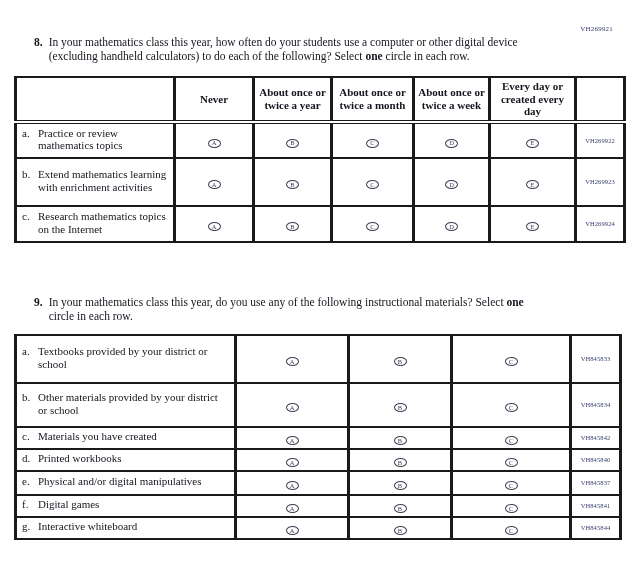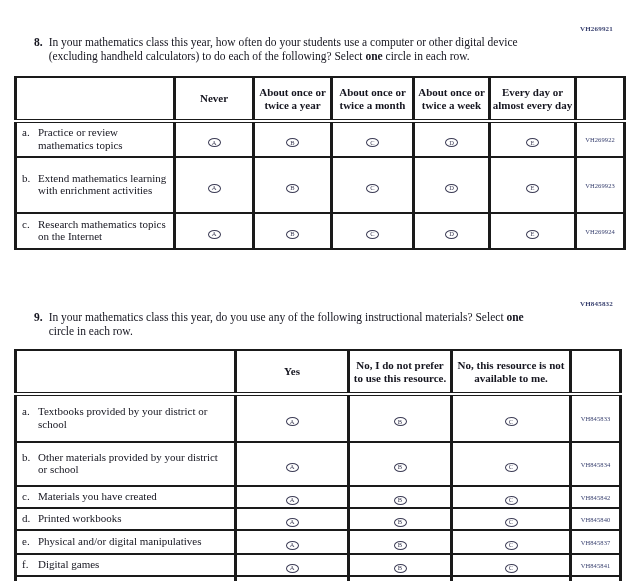--- a/index.html
+++ b/index.html
@@ -11,21 +11,20 @@
     font-family: "Liberation Serif", "DejaVu Serif", serif;
     color: #15151f;
     overflow: hidden;
   }
   .code {
     font-size: 7px;
     color: #3a4270;
     text-align: right;
     padding-right: 15px;
     letter-spacing: 0.2px;
-    font-weight: bold;
   }
   .q8-code { padding-top: 25px; }
   .q9-code { padding-top: 0; }
   .question {
     display: flex;
     margin: 2px 0 0 34px;
     width: 505px;
   }
   .qnum {
     font-weight: bold;
@@ -119,33 +118,33 @@
         <col style="width:86px">
         <col style="width:49px">
     </colgroup>
     <tbody>
         <tr style="height:44px">
       <td class="hd"></td>
       <td class="hd">Never</td>
       <td class="hd">About once or twice a year</td>
       <td class="hd">About once or twice a month</td>
       <td class="hd">About once or twice a week</td>
-      <td class="hd">Every day or almost every day</td>
+      <td class="hd">Every day or created every day</td>
       <td class="hd"></td>
     </tr>
     <tr style="height:36px">
       <td class="lbl"><span class="pfx">a.</span><span class="lab">Practice or review mathematics topics</span></td>
       <td class="opt"><span class="bubble">A</span></td>
       <td class="opt"><span class="bubble">B</span></td>
       <td class="opt"><span class="bubble">C</span></td>
       <td class="opt"><span class="bubble">D</span></td>
       <td class="opt"><span class="bubble">E</span></td>
       <td class="codecell">VH269922</td>
     </tr>
-    <tr style="height:56px">
+    <tr style="height:48px">
       <td class="lbl"><span class="pfx">b.</span><span class="lab">Extend mathematics learning with enrichment activities</span></td>
       <td class="opt"><span class="bubble">A</span></td>
       <td class="opt"><span class="bubble">B</span></td>
       <td class="opt"><span class="bubble">C</span></td>
       <td class="opt"><span class="bubble">D</span></td>
       <td class="opt"><span class="bubble">E</span></td>
       <td class="codecell">VH269923</td>
     </tr>
     <tr style="height:36px">
       <td class="lbl"><span class="pfx">c.</span><span class="lab">Research mathematics topics on the Internet</span></td>
@@ -154,43 +153,35 @@
       <td class="opt"><span class="bubble">C</span></td>
       <td class="opt"><span class="bubble">D</span></td>
       <td class="opt"><span class="bubble">E</span></td>
       <td class="codecell">VH269924</td>
     </tr>
   </tbody>
     </table>
 
   <div class="gap-q9"></div>
 
-  <div class="code q9-code">VH845832</div>
 
   <div class="question">
     <span class="qnum">9.</span>
     <p class="qtext"><span>In your mathematics class this year, do you use any of the following instructional materials? Select </span><b>one</b><span> circle in each row.</span></p>
   </div>
 
   <table class="t9">
     <colgroup>
       <col style="width:220px">
         <col style="width:113px">
         <col style="width:103px">
         <col style="width:119px">
         <col style="width:50px">
     </colgroup>
     <tbody>
-        <tr style="height:44px">
-      <td class="hd"></td>
-      <td class="hd">Yes</td>
-      <td class="hd">No, I do not prefer to use this resource.</td>
-      <td class="hd">No, this resource is not available to me.</td>
-      <td class="hd"></td>
-    </tr>
     <tr style="height:48px">
       <td class="lbl"><span class="pfx">a.</span><span class="lab">Textbooks provided by your district or school</span></td>
       <td class="opt"><span class="bubble">A</span></td>
       <td class="opt"><span class="bubble">B</span></td>
       <td class="opt"><span class="bubble">C</span></td>
       <td class="codecell">VH845833</td>
     </tr>
     <tr style="height:44px">
       <td class="lbl"><span class="pfx">b.</span><span class="lab">Other materials provided by your district or school</span></td>
       <td class="opt"><span class="bubble">A</span></td>

